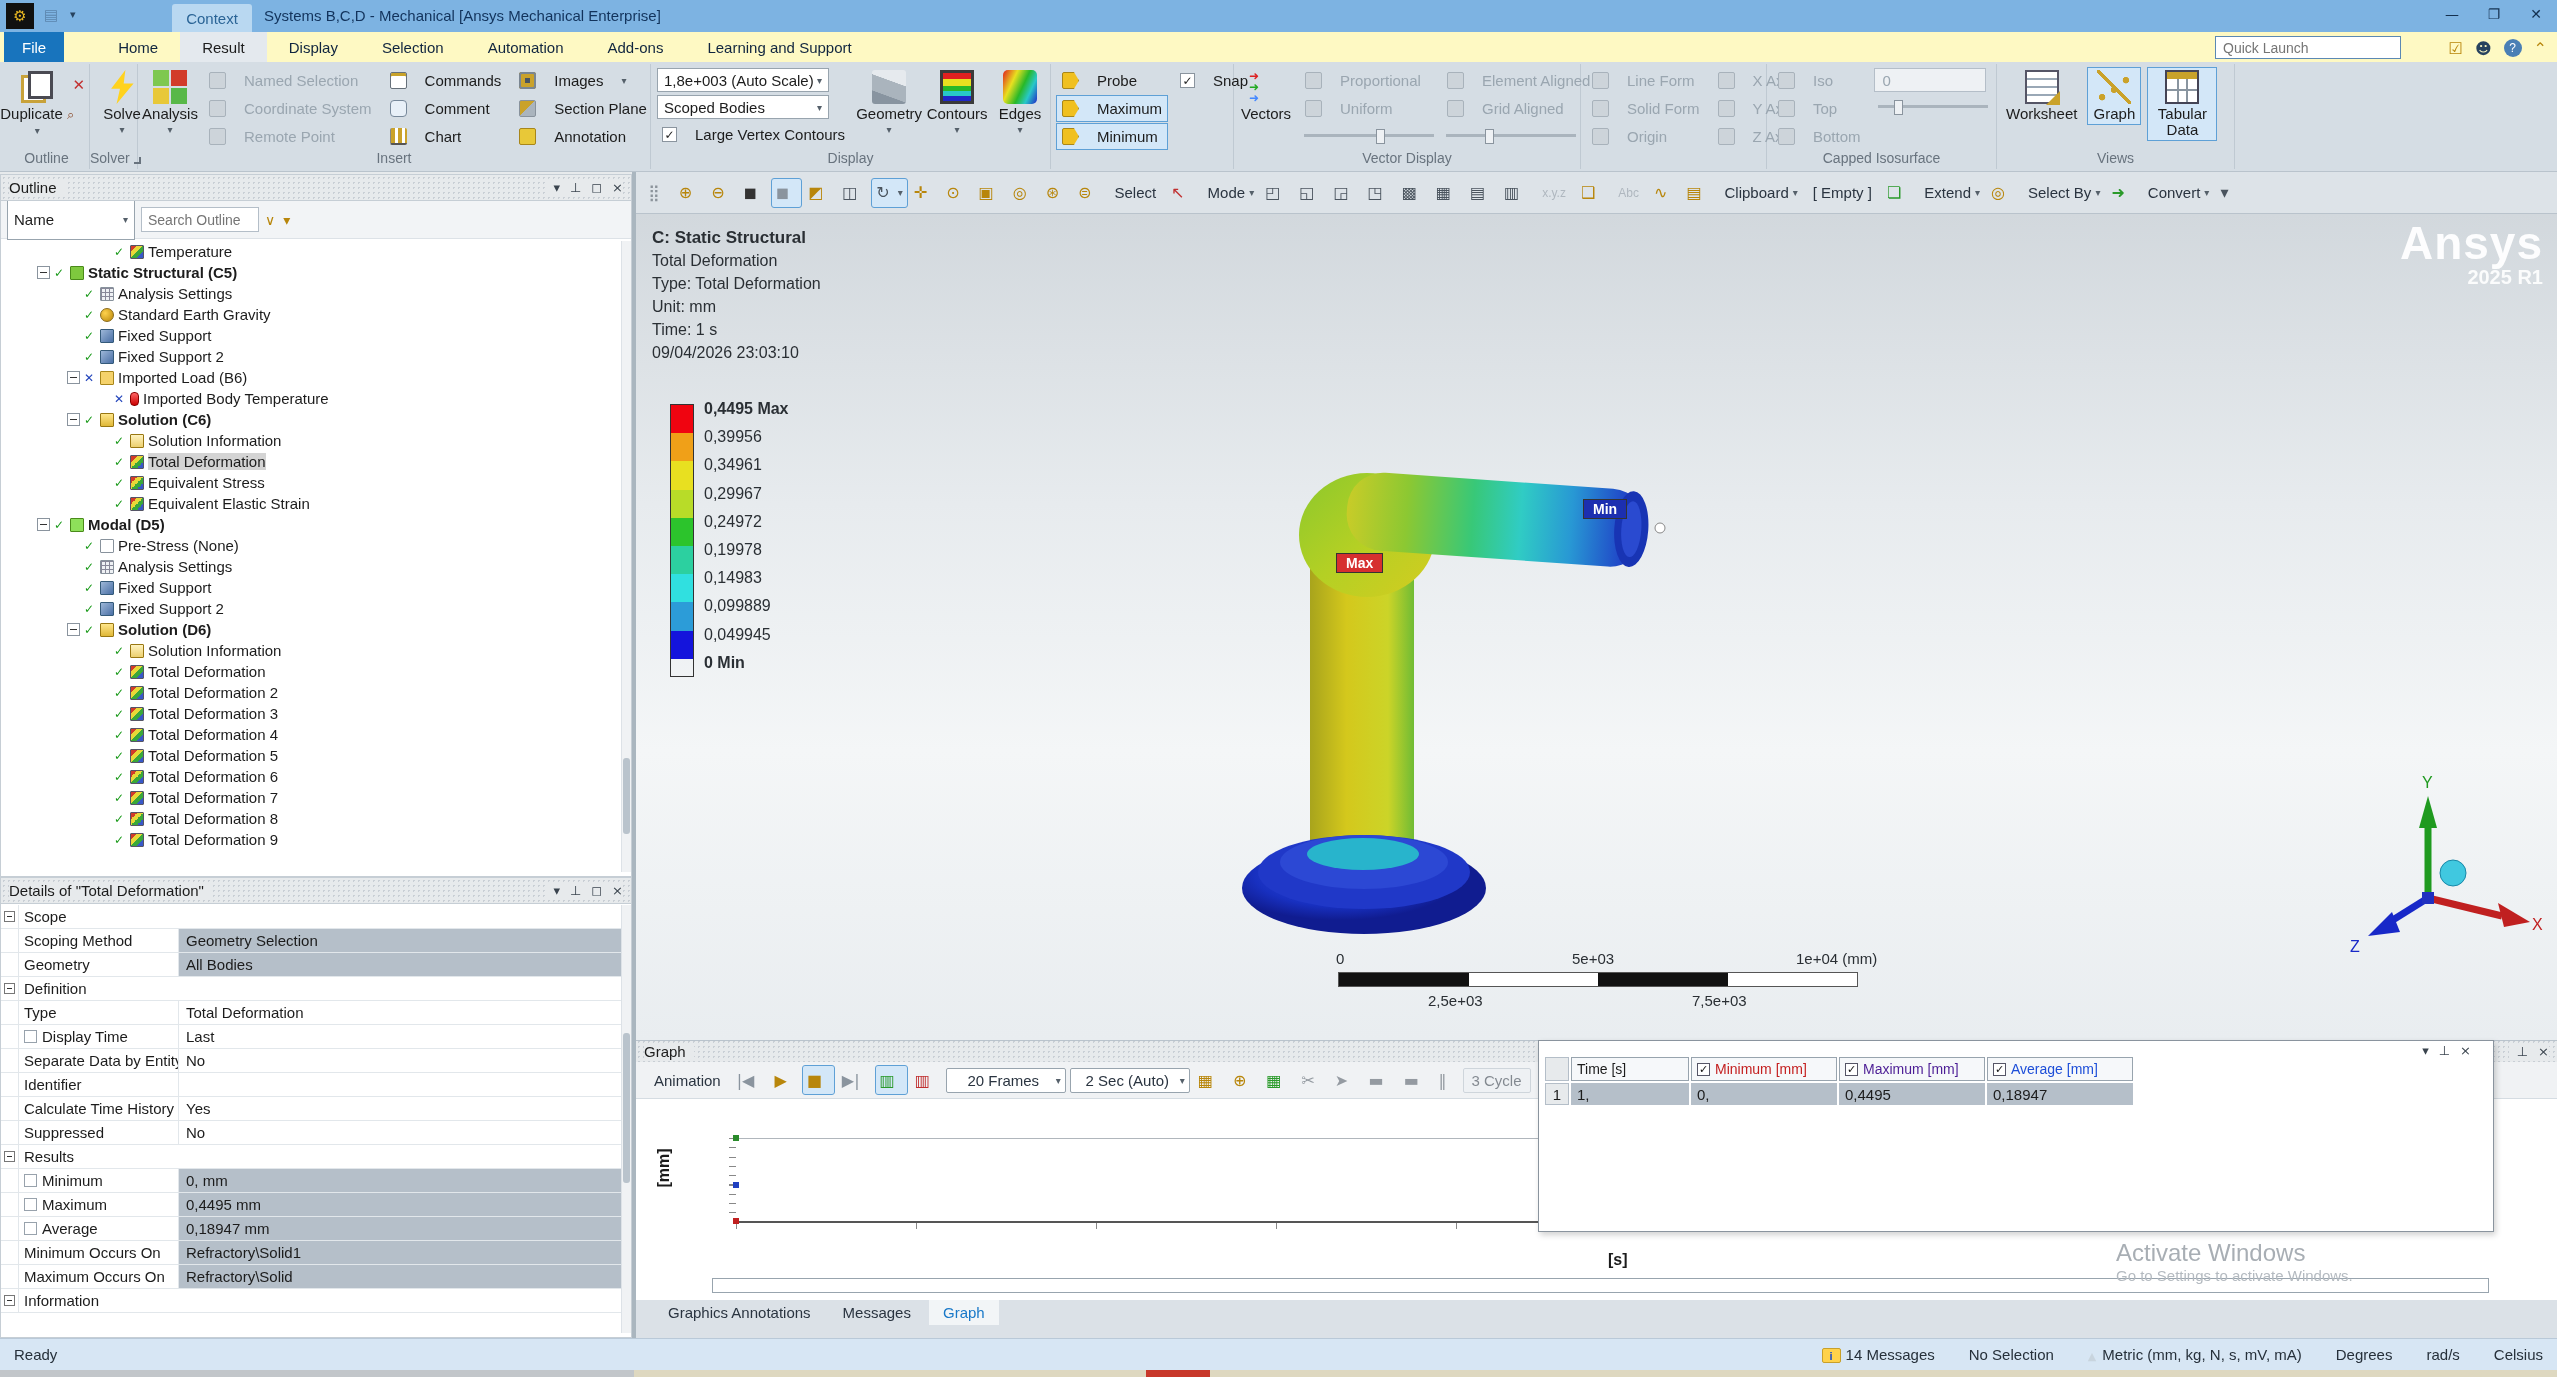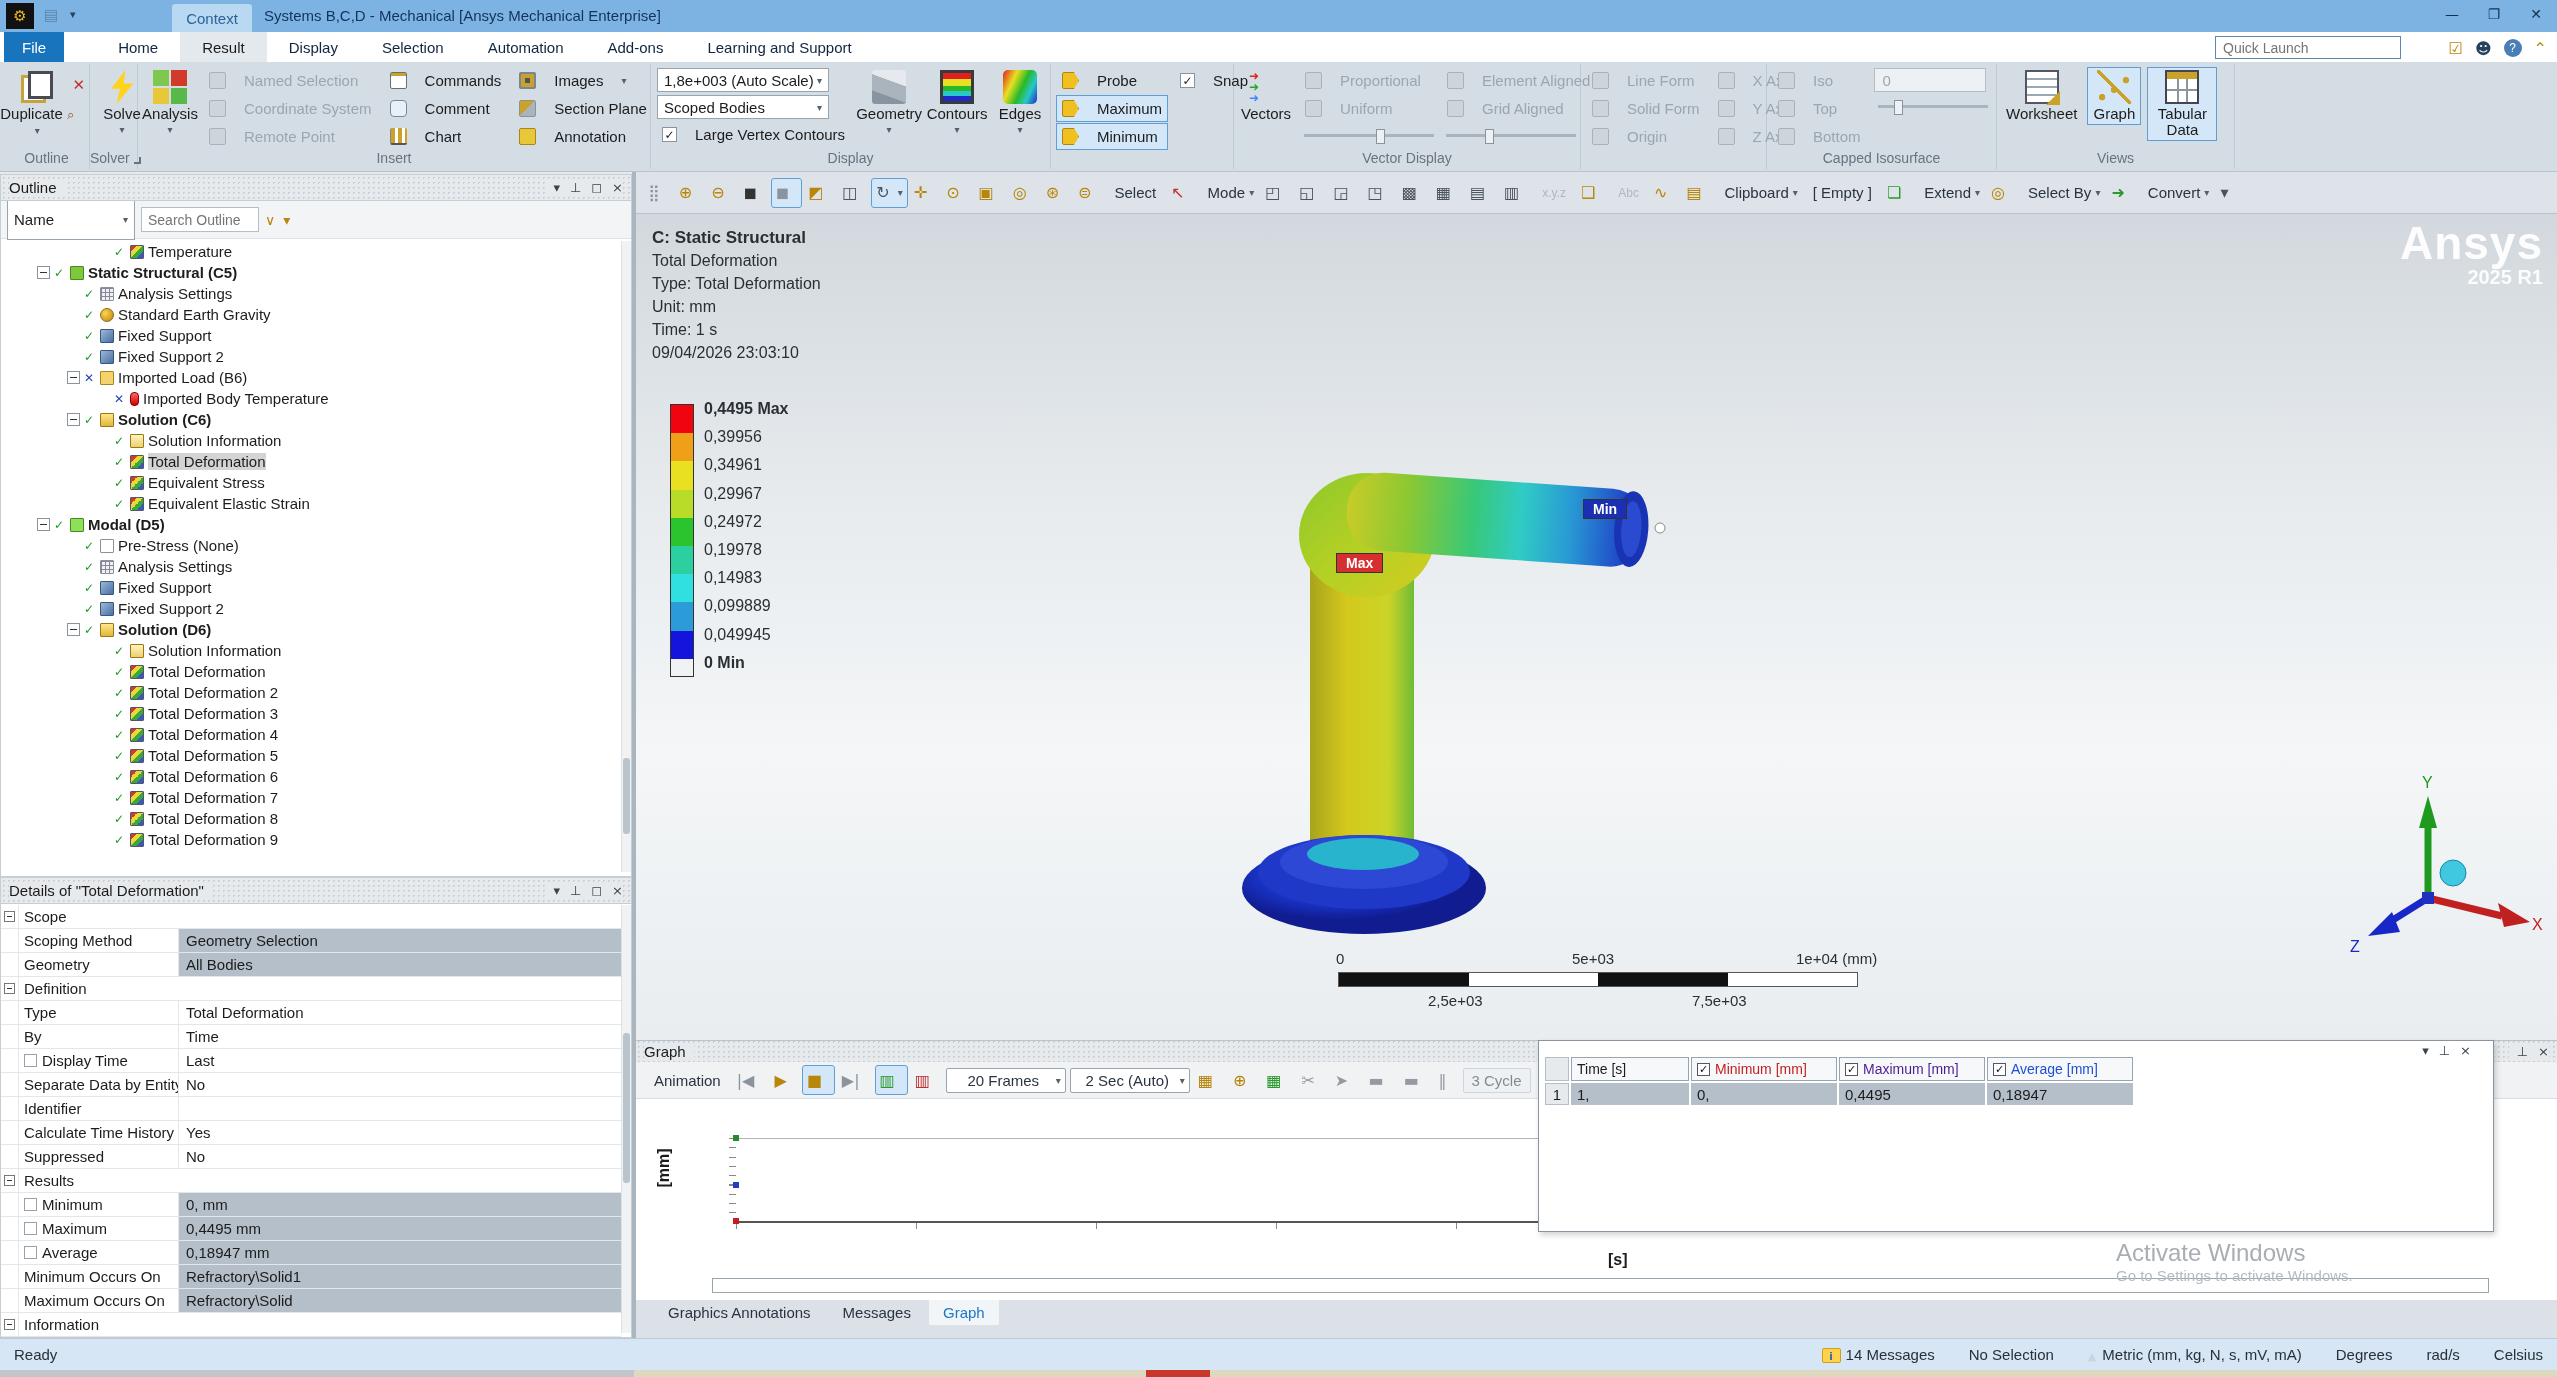--- a/index.html
+++ b/index.html
@@ -8,21 +8,21 @@
   .ig{font-family:"DejaVu Sans",sans-serif}
   
   #titlebar{position:absolute;left:0;top:0;width:2557px;height:32px;background:#7db3e2}
   #appicon{position:absolute;left:6px;top:3px;width:28px;height:26px;background:#111;color:#e8b722;display:flex;align-items:center;justify-content:center;font-size:15px}
   #qat-save{position:absolute;left:44px;top:6px;color:#5b85ad;font-size:15px}
   #qat-caret{position:absolute;left:70px;top:8px;color:#27425e;font-size:11px}
   #contexttab{position:absolute;left:172px;top:4px;width:80px;height:28px;background:#b9d8f1;color:#2a6496;display:flex;align-items:center;justify-content:center;border-radius:3px 3px 0 0}
   #wintitle{position:absolute;left:264px;top:7px;color:#12335c}
   .winbtn{position:absolute;top:0;width:42px;height:28px;color:#14304f;display:flex;align-items:center;justify-content:center;font-size:14px}
   
-  #tabrow{position:absolute;left:0;top:32px;width:2557px;height:30px;background:#ffffff}
+  #tabrow{position:absolute;left:0;top:32px;width:2557px;height:30px;background:#fef9c3}
   #menutabs{position:absolute;left:4px;top:0;height:30px;display:flex;align-items:stretch}
   .mtab{padding:0 22px;display:flex;align-items:center;color:#10253f;cursor:default}
   .mtab.file{background:#1874bd;color:#fff;margin-right:32px;padding:0 18px}
   .mtab.active{background:#e4e9ee;color:#1c1c1c}
   #qlwrap{position:absolute;right:156px;top:4px}
   #quicklaunch{width:186px;height:23px;border:1px solid #5b89b4;padding:0 7px;font-size:14px;color:#333;background:#fff;font-family:"Liberation Sans",sans-serif}
   #tabrow-icons{position:absolute;right:10px;top:4px;display:flex;gap:12px;align-items:center;height:24px}
   #tabrow-icons .ig{font-size:16px;color:#27425e}
   .helpball{width:18px;height:18px;border-radius:50%;background:#4a7fb5;color:#fff;font-size:12px;display:flex;align-items:center;justify-content:center}
   
@@ -802,27 +802,20 @@
         </div>
 
         <div class="drow">
           <span class="dgut"></span>
           <span class="dlabel">
             <span>Type</span>
           </span>
           <span class="dvalue">Total Deformation</span>
         </div>
 
-        <div class="drow">
-          <span class="dgut"></span>
-          <span class="dlabel">
-            <span>By</span>
-          </span>
-          <span class="dvalue">Time</span>
-        </div>
 
         <div class="drow">
           <span class="dgut"></span>
           <span class="dlabel">
             <span class="dcb on"></span>
             <span>Display Time</span>
           </span>
           <span class="dvalue">Last</span>
         </div>
 

